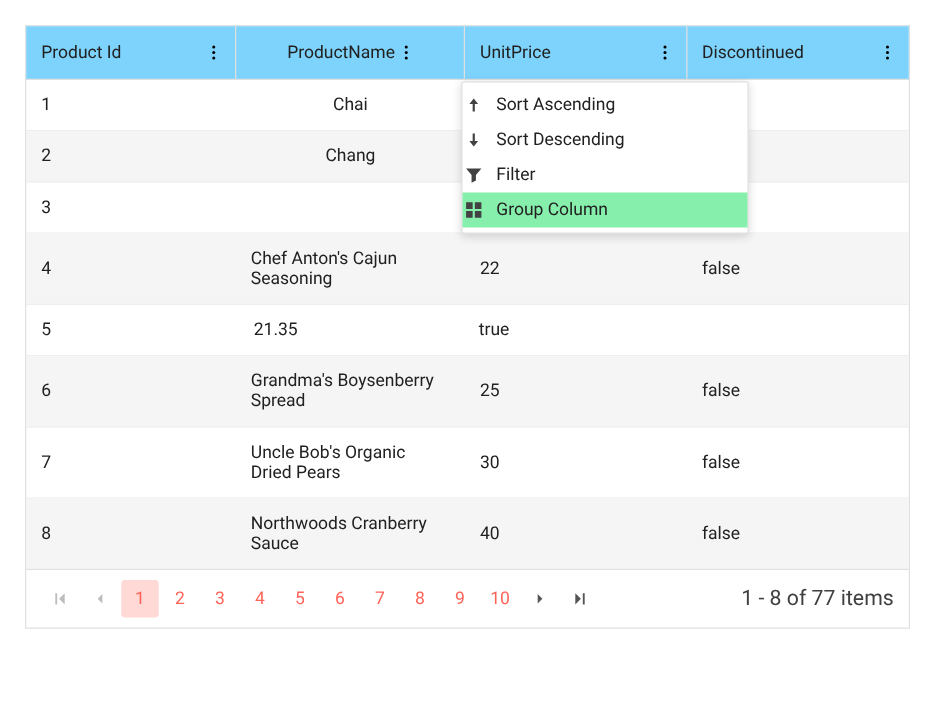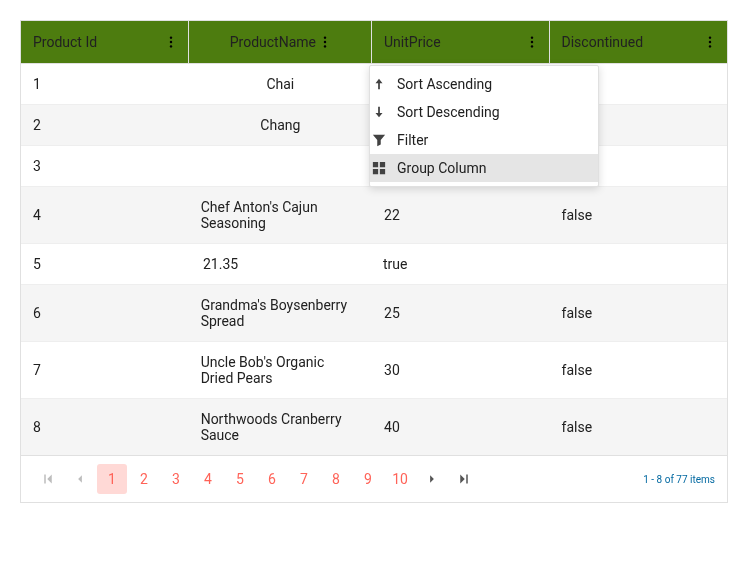--- a/index.html
+++ b/index.html
@@ -12,21 +12,21 @@
     background: #fff;
   }
   .grid {
     width: 708px;
     border: 1px solid #e0e0e0;
     background: #fff;
     position: relative;
   }
   .header-row {
     display: flex;
-    background: #4d7c0f;
+    background: #7dd3fc;
     border-bottom: 1px solid #e0e0e0;
   }
   .header-cell {
     display: flex;
     align-items: center;
     justify-content: space-between;
     padding: 12px 8px 12px 12px;
     border-right: 1px solid #e0e0e0;
     font-weight: 400;
     color: #212121;
@@ -75,22 +75,22 @@
     border-radius: 3px;
     font-size: 14px;
   }
   .pager-btn.nav { color: #555; }
   .pager-btn.nav.disabled { color: #bdbdbd; cursor: default; }
   .pager-btn.current {
     background: #ffd9d6;
     color: #ff6358;
   }
   .pager-info {
-    color: #0369a1;
-    font-size: 10px;
+    color: #404040;
+    font-size: 17px;
   }
   .context-menu {
     position: absolute;
     top: 44px;
     left: 348px;
     width: 230px;
     background: #fff;
     border: 1px solid #e0e0e0;
     border-radius: 2px;
     box-shadow: 0 2px 8px rgba(0,0,0,0.15);
@@ -98,21 +98,21 @@
     z-index: 10;
   }
   .menu-item {
     display: flex;
     align-items: center;
     gap: 10px;
     padding: 6px 1px;
     cursor: pointer;
     color: #212121;
   }
-  .menu-item.hover { background: #e5e5e5; }
+  .menu-item.hover { background: #86efac; }
   .menu-icon {
     width: 16px; height: 16px;
     display: inline-flex; align-items: center; justify-content: center;
     color: #424242;
   }
   .menu-icon svg { width: 14px; height: 14px; }
 </style>
 </head>
 <body>
 

